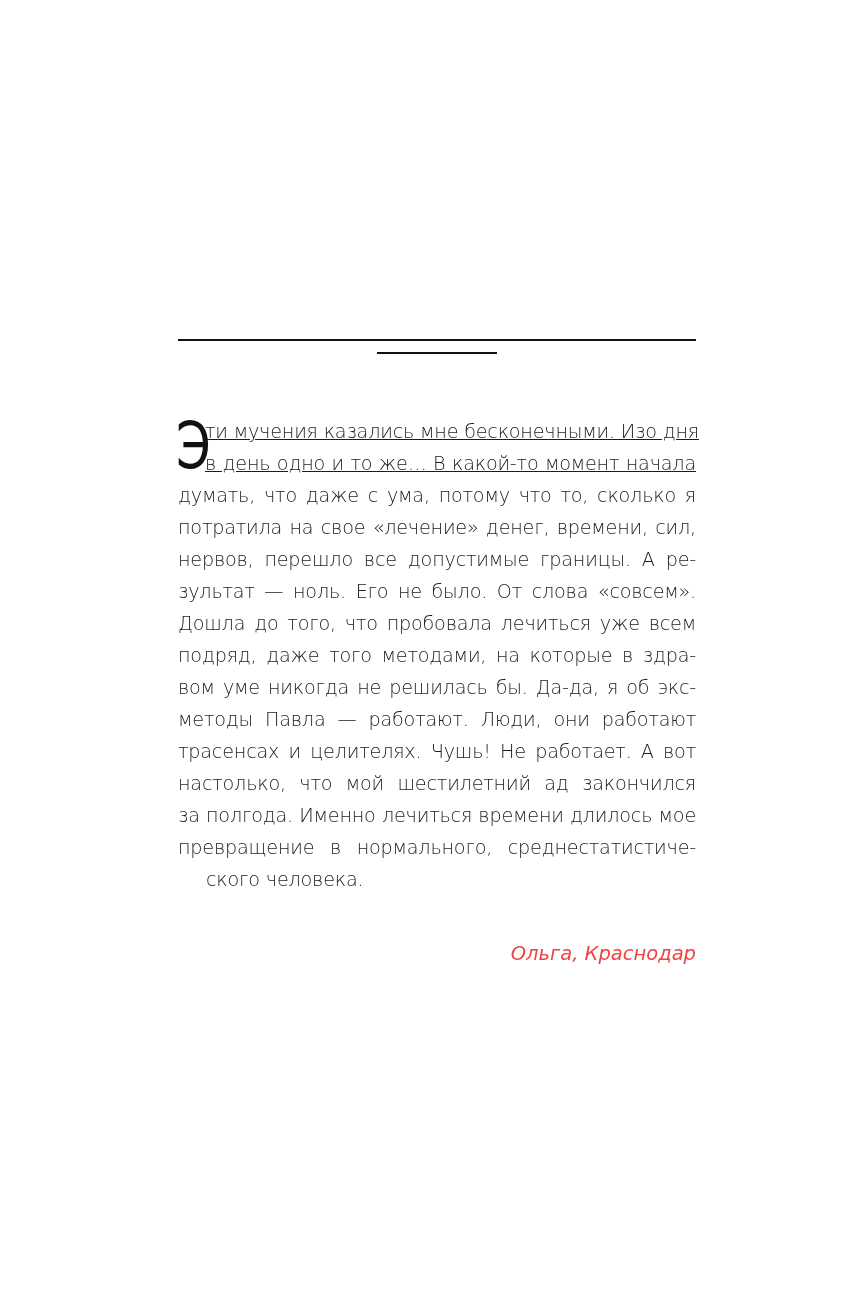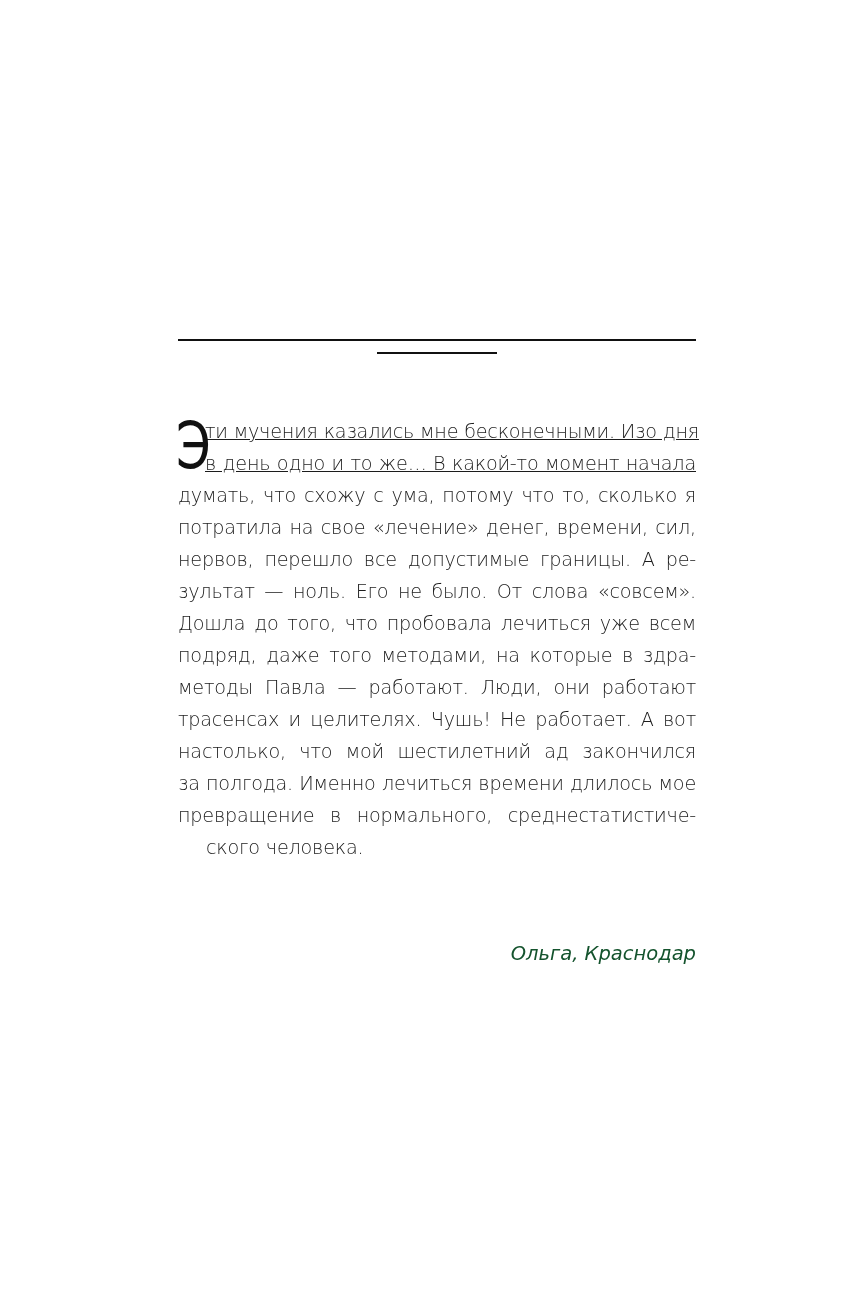--- a/index.html
+++ b/index.html
@@ -71,46 +71,47 @@
       transform: scaleX(0.78);
       transform-origin: left top;
     }
     .signature {
       position: absolute;
       right: 149px;
       top: 940px;
       font-style: italic;
       font-size: 19.5px;
       line-height: 28px;
-      color: #14532d;
+      color: #ef4444;
       font-family: "DejaVu Sans", "Liberation Sans", sans-serif;
       font-weight: 300;
     }
   </style>
 </head>
 <body>
 
 <div class="rule-long"></div>
 <div class="rule-short"></div>
 
 <div class="text-block">
   <span class="drop-cap">Э</span>
 
   <div>
     <span class="line dc">ти мучения казались мне бесконечными. Изо дня</span>
     <span class="line dc">в день одно и то же… В какой-то момент начала</span>
-    <span class="line">думать, что схожу с ума, потому что то, сколько я</span>
+    <span class="line">думать, что даже с ума, потому что то, сколько я</span>
     <span class="line">потратила на свое «лечение» денег, времени, сил,</span>
     <span class="line">нервов, перешло все допустимые границы. А ре-</span>
     <span class="line">зультат — ноль. Его не было. От слова «совсем».</span>
   </div>
 
   <div>
     <span class="line">Дошла до того, что пробовала лечиться уже всем</span>
     <span class="line">подряд, даже того методами, на которые в здра-</span>
+    <span class="line">вом уме никогда не решилась бы. Да-да, я об экс-</span>
     <span class="line">методы Павла — работают. Люди, они работают</span>
     <span class="line">трасенсах и целителях. Чушь! Не работает. А вот</span>
     <span class="line">настолько, что мой шестилетний ад закончился</span>
     <span class="line">за полгода. Именно лечиться времени длилось мое</span>
     <span class="line">превращение в нормального, среднестатистиче-</span>
     <span class="line last">ского человека.</span>
   </div>
 </div>
 
 <div class="signature">Ольга, Краснодар</div>

